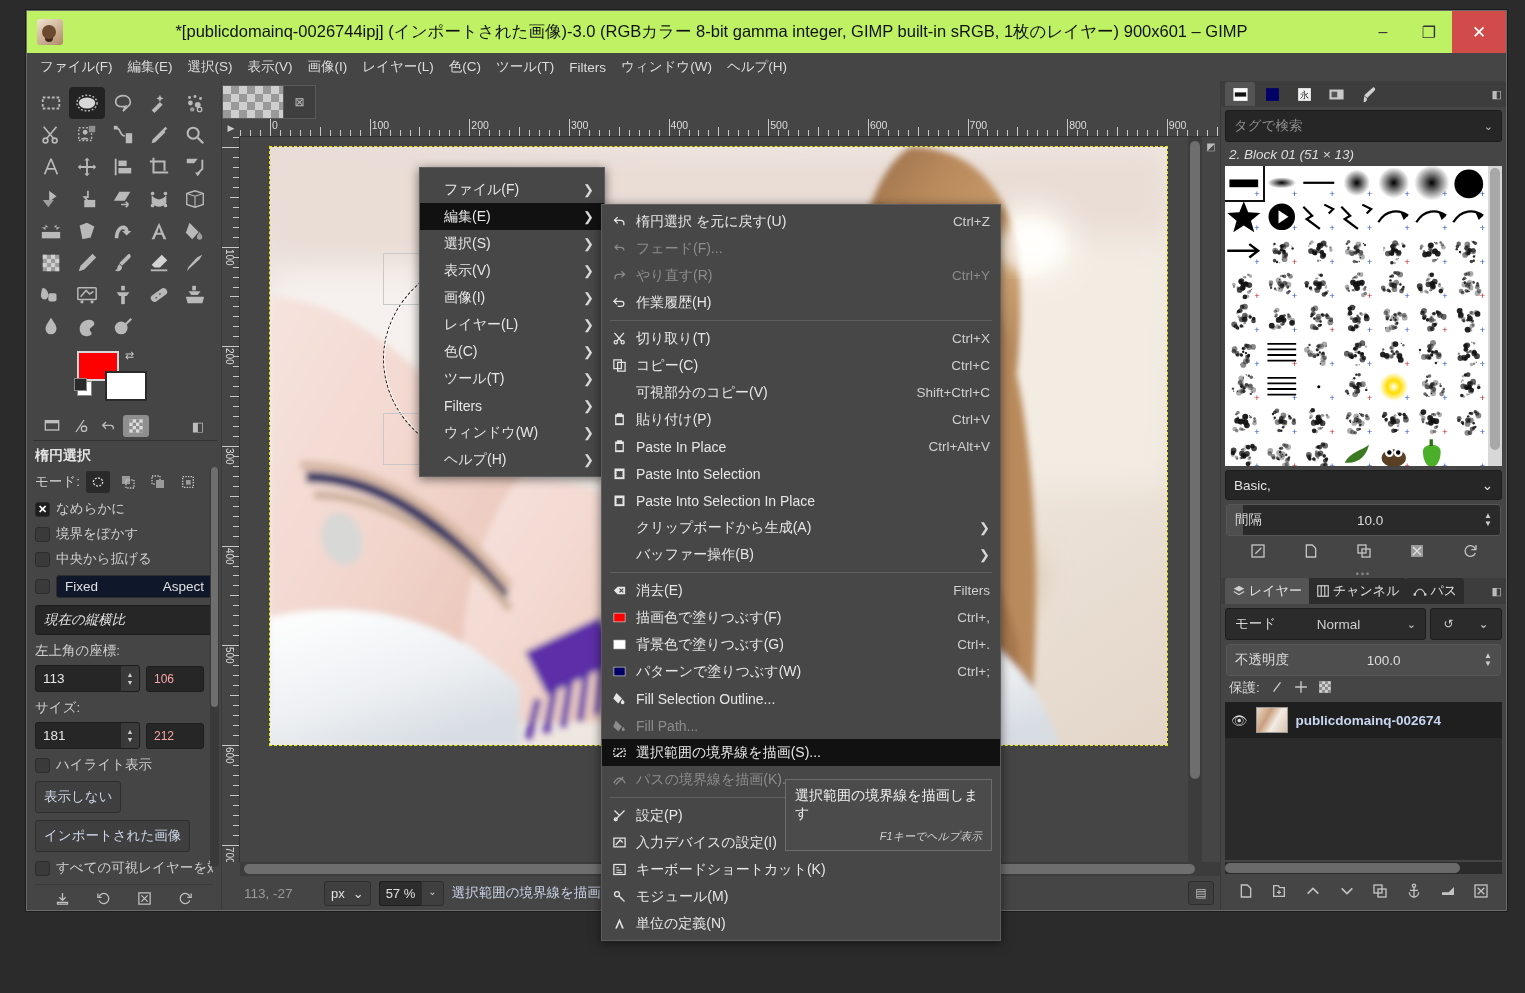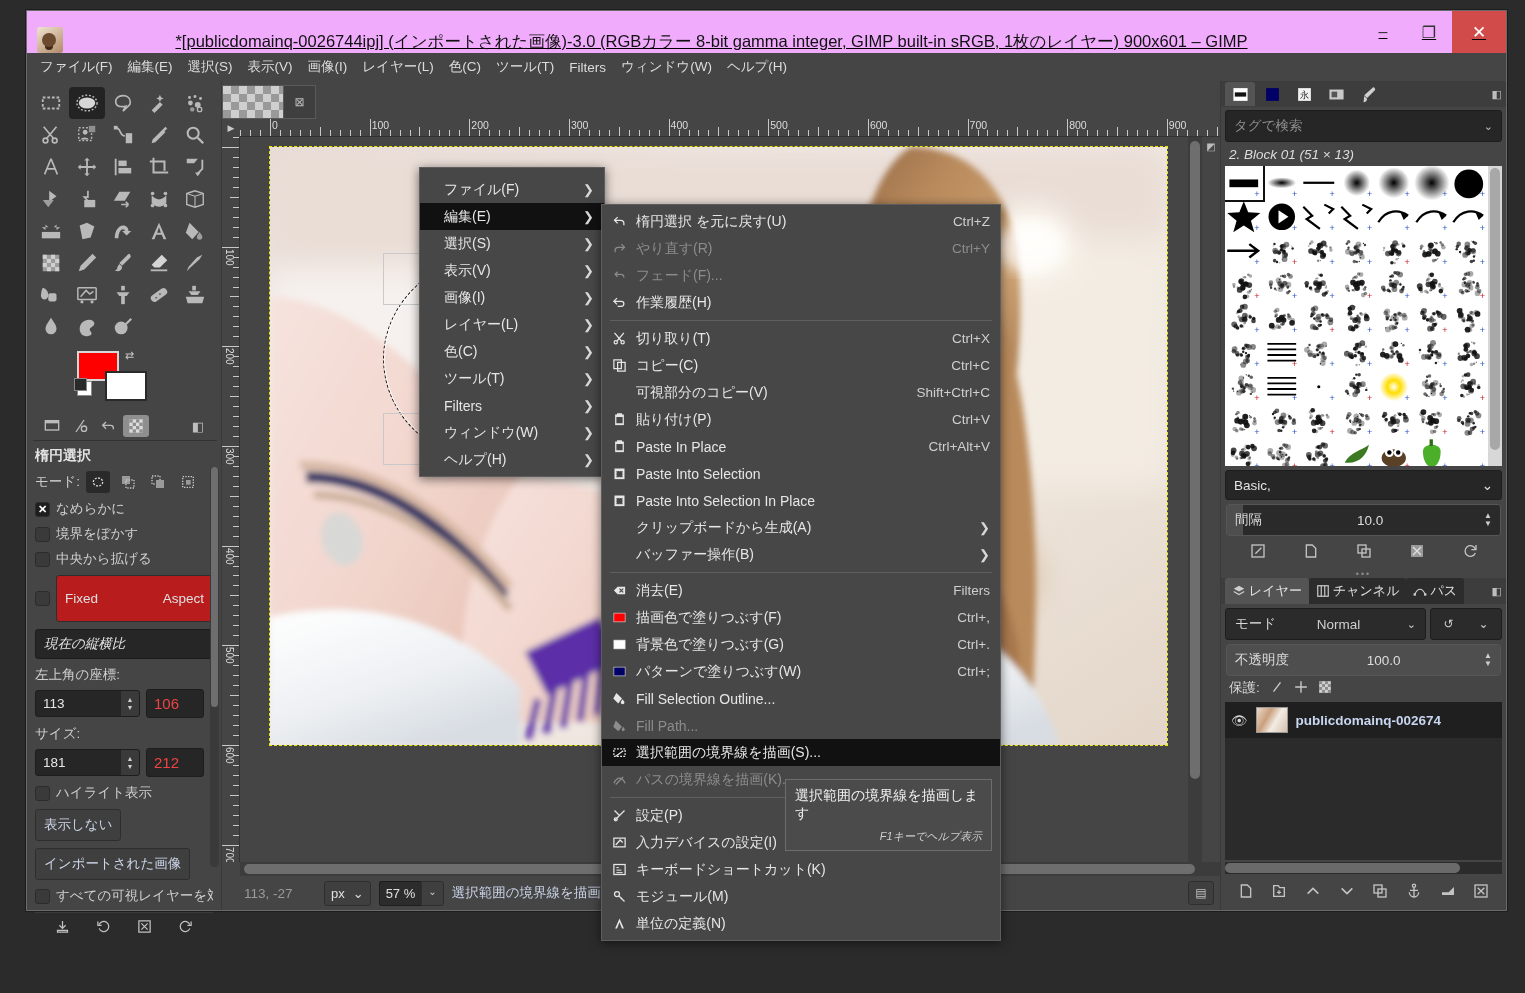--- a/index.html
+++ b/index.html
@@ -12,23 +12,23 @@
   #app {
     position: absolute; left: 26px; top: 10px;
     width: 1481px; height: 901px;
     background: #454545;
     border: 1px solid #6a6a6a;
     display: flex; flex-direction: column;
     box-shadow: 0 0 0 1px #1d1d1d;
   }
   
   #titlebar {
-    height: 42px; background: #f0abfc;
-    display: flex; align-items: flex-end;
-    flex: 0 0 42px; position: relative; text-decoration: underline;
+    height: 42px; background: #bef264;
+    display: flex; align-items: center;
+    flex: 0 0 42px; position: relative;
   }
   #app-icon {
     width: 26px; height: 26px; margin-left: 10px;
     background: linear-gradient(145deg,#f0e4d0,#b08968);
     border-radius: 3px; position: relative; overflow: hidden;
     flex: 0 0 26px;
   }
   #app-icon:after {
     content:""; position:absolute; left:5px; top:6px; width:14px;height:14px;
     border-radius:50%; background:#6b4a2f; box-shadow: 0 6px 0 -3px #3d2a1a;
@@ -111,40 +111,40 @@
   .modebtn.on { background: #2a2a2a; }
   .modebtn svg { width:16px;height:16px; }
   .chk {
     width: 15px; height: 15px; border-radius: 3px; background: #3a3a3a;
     border: 1px solid #2c2c2c; flex:0 0 15px;
     display:flex;align-items:center;justify-content:center;
     color:#fff; font-size:11px; font-weight:bold;
   }
   .chk.on { background:#1e1e1e; }
   .combo {
-    background: #b91c1c; border: 1px solid #2e2e2e; color: #e0e0e0;
-    font-size: 13.5px; padding: 15px 8px; border-radius: 3px; flex:1;
+    background: #0f172a; border: 1px solid #2e2e2e; color: #e0e0e0;
+    font-size: 13.5px; padding: 3px 8px; border-radius: 3px; flex:1;
     display:flex; justify-content:space-between; align-items:center;
     min-width:0; white-space:nowrap; overflow:hidden;
   }
   .entry-dark {
     background: #262626; border: 1px solid #1d1d1d; color: #e6e6e6;
     font-size: 13.5px; padding: 5px 8px; border-radius: 3px;
     font-style: italic; flex:1; white-space:nowrap; overflow:hidden;
   }
   .spin {
     display:flex; align-items:stretch; background:#262626; border:1px solid #1d1d1d;
     border-radius:3px; width:105px; overflow:hidden;
   }
   .spin .val { flex:1; color:#e6e6e6; font-size:13.5px; padding:5px 7px; }
   .spin .arrows { width:18px; display:flex; flex-direction:column;
     justify-content:center; align-items:center; background:#3a3a3a; color:#cfcfcf; font-size:7px; line-height:8px;}
   .spin2 {
     background:#262626; border:1px solid #1d1d1d; border-radius:3px;
-    color:#ef4444; font-size:15px; padding:5px 7px; width:58px;
+    color:#fca5a5; font-size:12px; padding:5px 7px; width:58px;
   }
   .btn-wide {
     background:#3f3f3f; border:1px solid #2e2e2e; border-radius:3px;
     color:#cdd6e8; font-size:13.5px; padding:6px 8px; text-align:center;
     white-space:nowrap; overflow:hidden;
   }
   .btn-left { text-align:left; }
   #to-scroll {
     position:absolute; right:2px; top:26px; width:9px; height:400px;
     background:#3a3a3a; border-radius:4px;
@@ -2868,36 +2868,36 @@
             <path d="M9 5L4 10l5 5" stroke="currentColor" stroke-width="2" fill="none"></path>
             <path d="M4 10h10a5 5 0 015 5v3" stroke="currentColor" stroke-width="2" fill="none"></path>
           </svg>
         </span>
         <span class="lab">楕円選択 を元に戻す(U)</span>
         <span class="acc">Ctrl+Z</span>
       </div>
       <div class="mi dis">
         <span class="ic">
           <svg viewBox="0 0 24 24">
+            <path d="M9 6L5 10l4 4" stroke="currentColor" stroke-width="2" fill="none"></path>
+            <path d="M5 10h9a5 5 0 015 5" stroke="currentColor" stroke-width="2" fill="none"></path>
+          </svg>
+        </span>
+        <span class="lab">フェード(F)...</span>
+        <span class="acc"></span>
+      </div>
+      <div class="mi dis">
+        <span class="ic">
+          <svg viewBox="0 0 24 24">
             <path d="M15 5l5 5-5 5" stroke="currentColor" stroke-width="2" fill="none"></path>
             <path d="M20 10H10a5 5 0 00-5 5v3" stroke="currentColor" stroke-width="2" fill="none"></path>
           </svg>
         </span>
         <span class="lab">やり直す(R)</span>
         <span class="acc">Ctrl+Y</span>
-      </div>
-      <div class="mi dis">
-        <span class="ic">
-          <svg viewBox="0 0 24 24">
-            <path d="M9 6L5 10l4 4" stroke="currentColor" stroke-width="2" fill="none"></path>
-            <path d="M5 10h9a5 5 0 015 5" stroke="currentColor" stroke-width="2" fill="none"></path>
-          </svg>
-        </span>
-        <span class="lab">フェード(F)...</span>
-        <span class="acc"></span>
       </div>
       <div class="mi">
         <span class="ic">
           <svg viewBox="0 0 24 24">
             <path d="M8 5L3 10l5 5" stroke="currentColor" stroke-width="2" fill="none"></path>
             <path d="M3 10h12a4 4 0 010 8H9" stroke="currentColor" stroke-width="2" fill="none"></path>
           </svg>
         </span>
         <span class="lab">作業履歴(H)</span>
         <span class="acc"></span>

